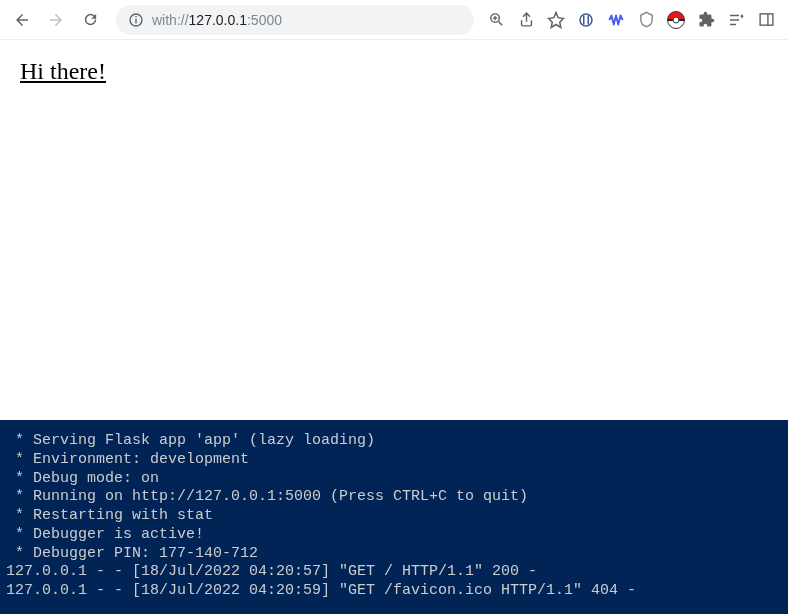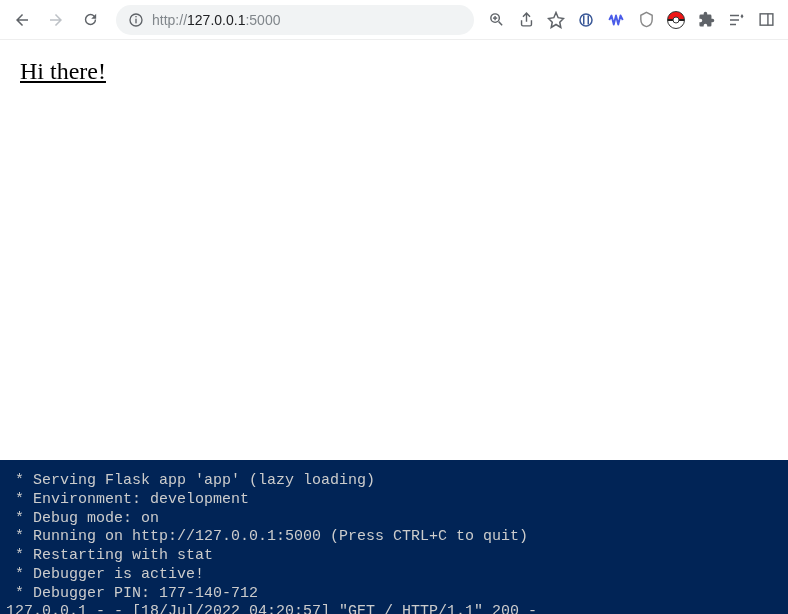--- a/index.html
+++ b/index.html
@@ -92,21 +92,21 @@
       text-decoration:underline;
     }
     .terminal {
       background: #012456;
       color: #cccccc;
       font-family: "Consolas", "Courier New", monospace;
       font-size: 15px;
       line-height: 1.25;
       padding: 12px 6px 6px 6px;
       white-space: pre;
-      height: 154px;
+      height: 194px;
     }
     .terminal .line { display:block; }
   </style>
 </head>
 <body>
 
 <div class="toolbar">
   <div class="nav-btn">
     <svg width="18" height="18" viewBox="0 0 24 24">
         <path fill="currentColor" d="M20 11H7.83l5.59-5.59L12 4l-8 8 8 8 1.41-1.41L7.83 13H20z"></path>
@@ -124,21 +124,21 @@
   </div>
 
   <div class="address-bar">
     <span class="info-icon">
       <svg width="16" height="16" viewBox="0 0 24 24">
           <circle cx="12" cy="12" r="9" fill="none" stroke="currentColor" stroke-width="2"></circle>
           <rect x="11" y="10" width="2" height="7" fill="currentColor"></rect>
           <rect x="11" y="6" width="2" height="2" fill="currentColor"></rect>
         </svg>
     </span>
-    <span class="url-text"><span class="grey">http://</span><span>127.0.0.1</span><span class="grey">:5000</span></span>
+    <span class="url-text"><span class="grey">with://</span><span>127.0.0.1</span><span class="grey">:5000</span></span>
   </div>
 
   <div class="right-icons">
     <div class="tb-icon">
       <svg width="17" height="17" viewBox="0 0 24 24">
           <circle cx="10" cy="10" r="6" fill="none" stroke="currentColor" stroke-width="2"></circle>
           <line x1="15" y1="15" x2="20" y2="20" stroke="currentColor" stroke-width="2"></line>
           <line x1="10" y1="7" x2="10" y2="13" stroke="currentColor" stroke-width="2"></line>
           <line x1="7" y1="10" x2="13" y2="10" stroke="currentColor" stroke-width="2"></line>
         </svg>

